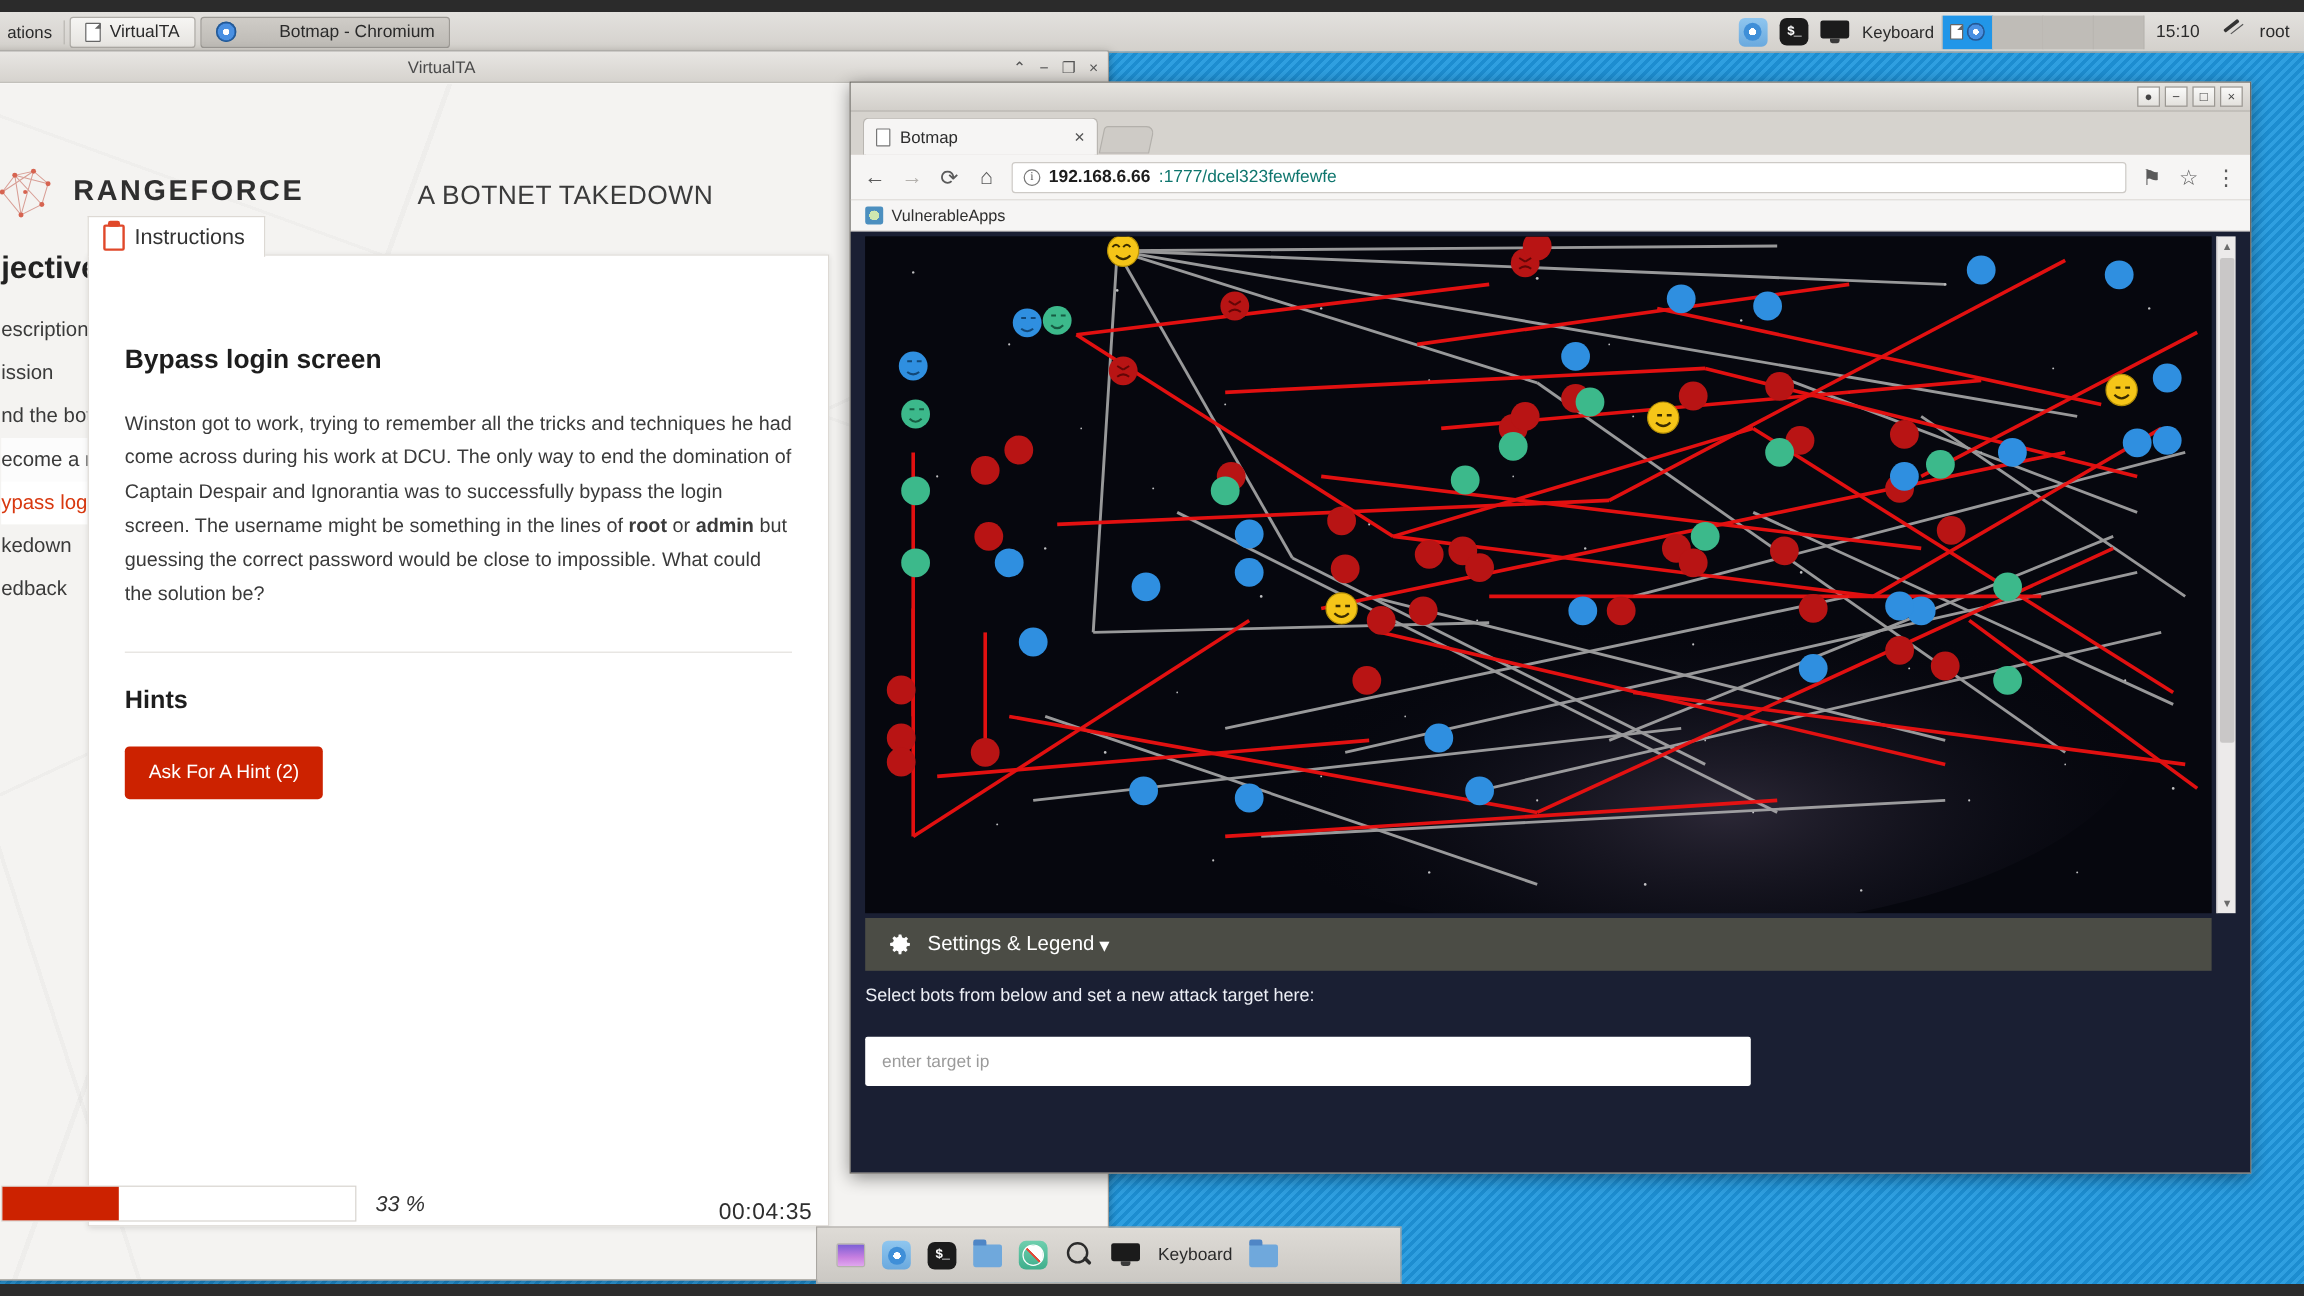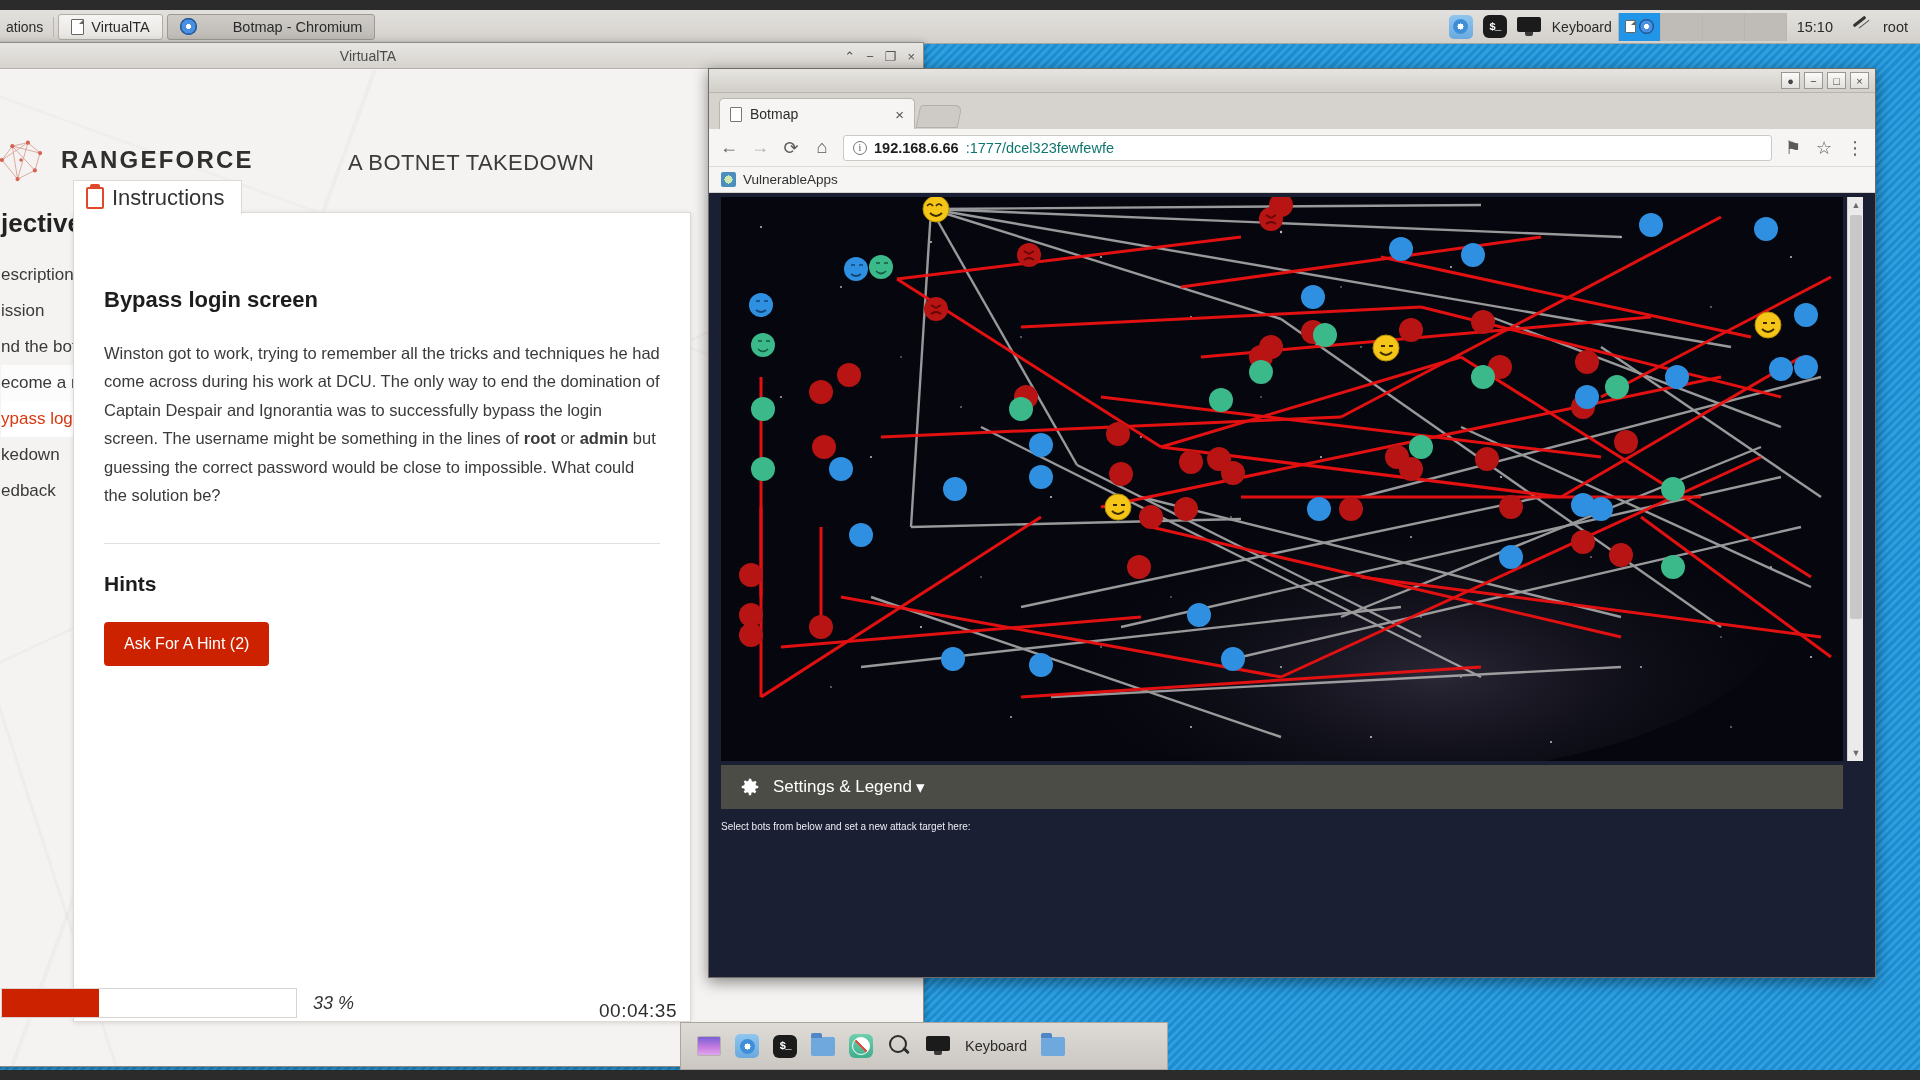--- a/index.html
+++ b/index.html
@@ -191,21 +191,21 @@
   
   #instr-card {
     position: absolute; left: 260px; top: 142px; width: 618px; height: 810px;
     background: #fff; border: 1px solid #ddd9d4;
     box-shadow: 0 1px 5px rgba(0,0,0,.12);
   }
   #instr-tab {
     position: absolute; left: -1px; top: -33px; height: 34px;
     background: #fff; border: 1px solid #ddd9d4; border-bottom: none;
     display: flex; align-items: center; gap: 8px; padding: 0 16px 0 12px;
-    font-size: 22px; color: #333;
+    font-size: 18px; color: #333;
   }
   .clipboard-icon { width: 18px; height: 22px; position: relative; }
   .clipboard-icon:before {
     content:''; position:absolute; inset:0;
     border: 2px solid #e0482a; border-radius: 2px;
   }
   .clipboard-icon:after {
     content:''; position:absolute; left: 4px; top: -3px; width: 10px; height: 5px;
     background: #e0482a; border-radius: 2px;
   }
@@ -325,21 +325,21 @@
   }
   #settings-bar {
     position: absolute; left: 12px; top: 572px; width: 1122px; height: 44px;
     background: #4b4c45; display: flex; align-items: center; gap: 12px; padding-left: 18px;
     color: #fff; font-size: 17px;
   }
   .gear-icon { width: 22px; height: 22px; }
   #controls {
     position: absolute; left: 12px; top: 628px; width: 1122px; color: #fff;
   }
-  #controls .lead { font-size: 10px; margin-bottom: 26px; color: #eceef5; }
+  #controls .lead { font-size: 15px; margin-bottom: 26px; color: #eceef5; }
   #target-row { display: flex; gap: 0; }
   #target-input {
     width: 738px; height: 41px; background: #fff; border: none; border-radius: 2px;
     padding: 0 14px; font-size: 14.5px; color: #333;
     font-family: "Liberation Sans", sans-serif;
   }
   #target-input::placeholder { color: #9b9b9b; }
   #attack-btn {
     margin-left: 32px; width: 350px; height: 41px; background: #e8503a; border: none;
     color: #fff; font-size: 15.5px; border-radius: 2px;
@@ -808,20 +808,21 @@
         <path d="M12 8a4 4 0 104 4 4 4 0 00-4-4zm0 6.2A2.2 2.2 0 1114.2 12 2.2 2.2 0 0112 14.2z"></path>
         <path d="M21 13.2v-2.4l-2.3-.4a6.9 6.9 0 00-.7-1.7l1.3-1.9-1.7-1.7-1.9 1.3a6.9 6.9 0 00-1.7-.7L13.2 3h-2.4l-.4 2.3a6.9 6.9 0 00-1.7.7L6.8 4.7 5.1 6.4l1.3 1.9a6.9 6.9 0 00-.7 1.7L3 10.8v2.4l2.7.4a6.9 6.9 0 00.7 1.7l-1.3 1.9 1.7 1.7 1.9-1.3a6.9 6.9 0 001.7.7l.4 2.7h2.4l.4-2.7a6.9 6.9 0 001.7-.7l1.9 1.3 1.7-1.7-1.3-1.9a6.9 6.9 0 00.7-1.7z"></path>
       </svg>
       <span>Settings &amp; Legend</span>
       <span style="margin-left:-8px">▾</span>
     </div>
 
     <div id="controls">
       <div class="lead">Select bots from below and set a new attack target here:</div>
       <div id="target-row">
+        <input id="target-input" type="text" placeholder="enter target ip" style="">
       </div>
 
     </div>
   </div>
 </div>
 
 <div id="dock">
   <span class="ico-picture"></span>
   <span class="ico-chrome-sq"></span>
   <span class="ico-term">$_</span>

